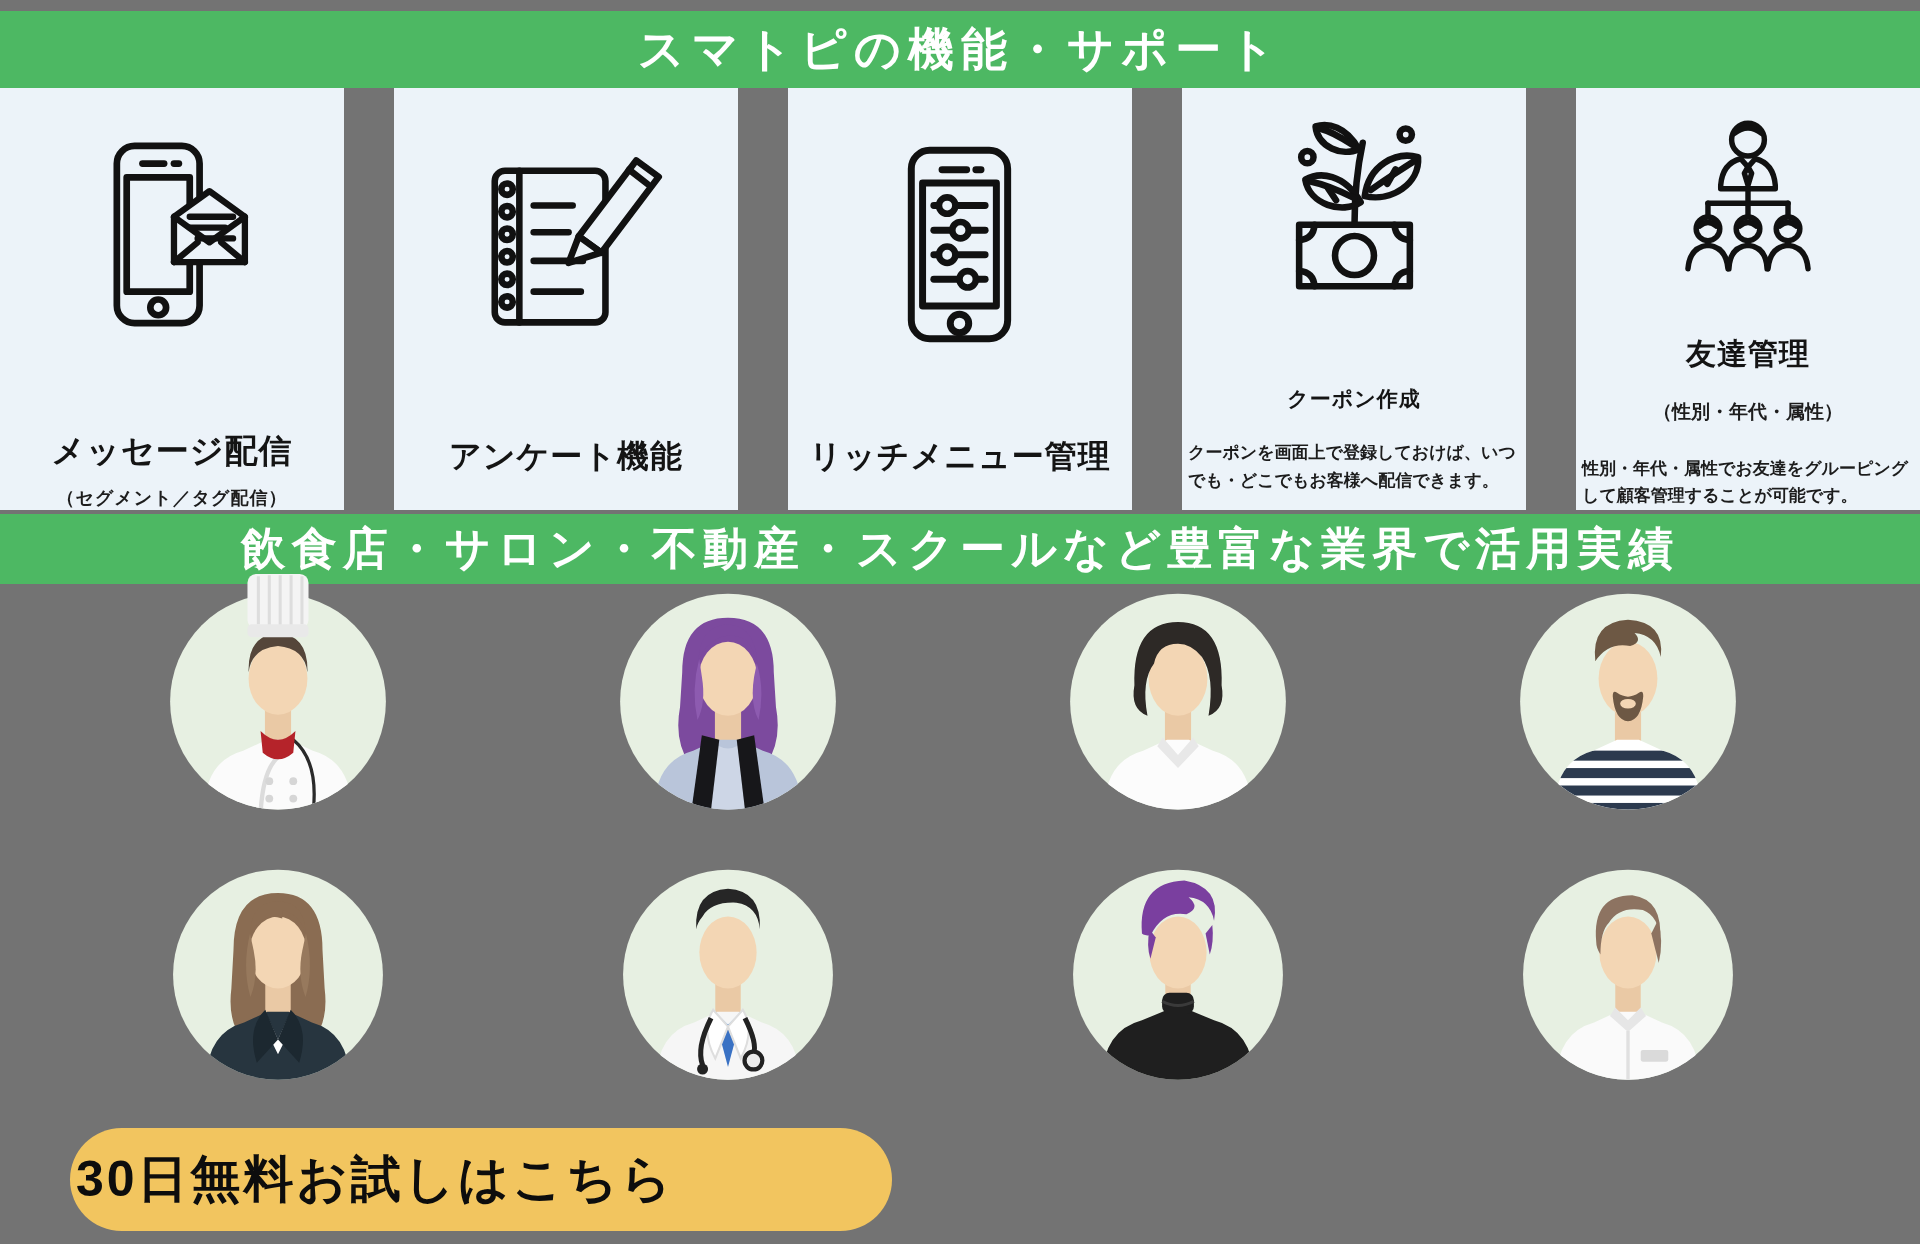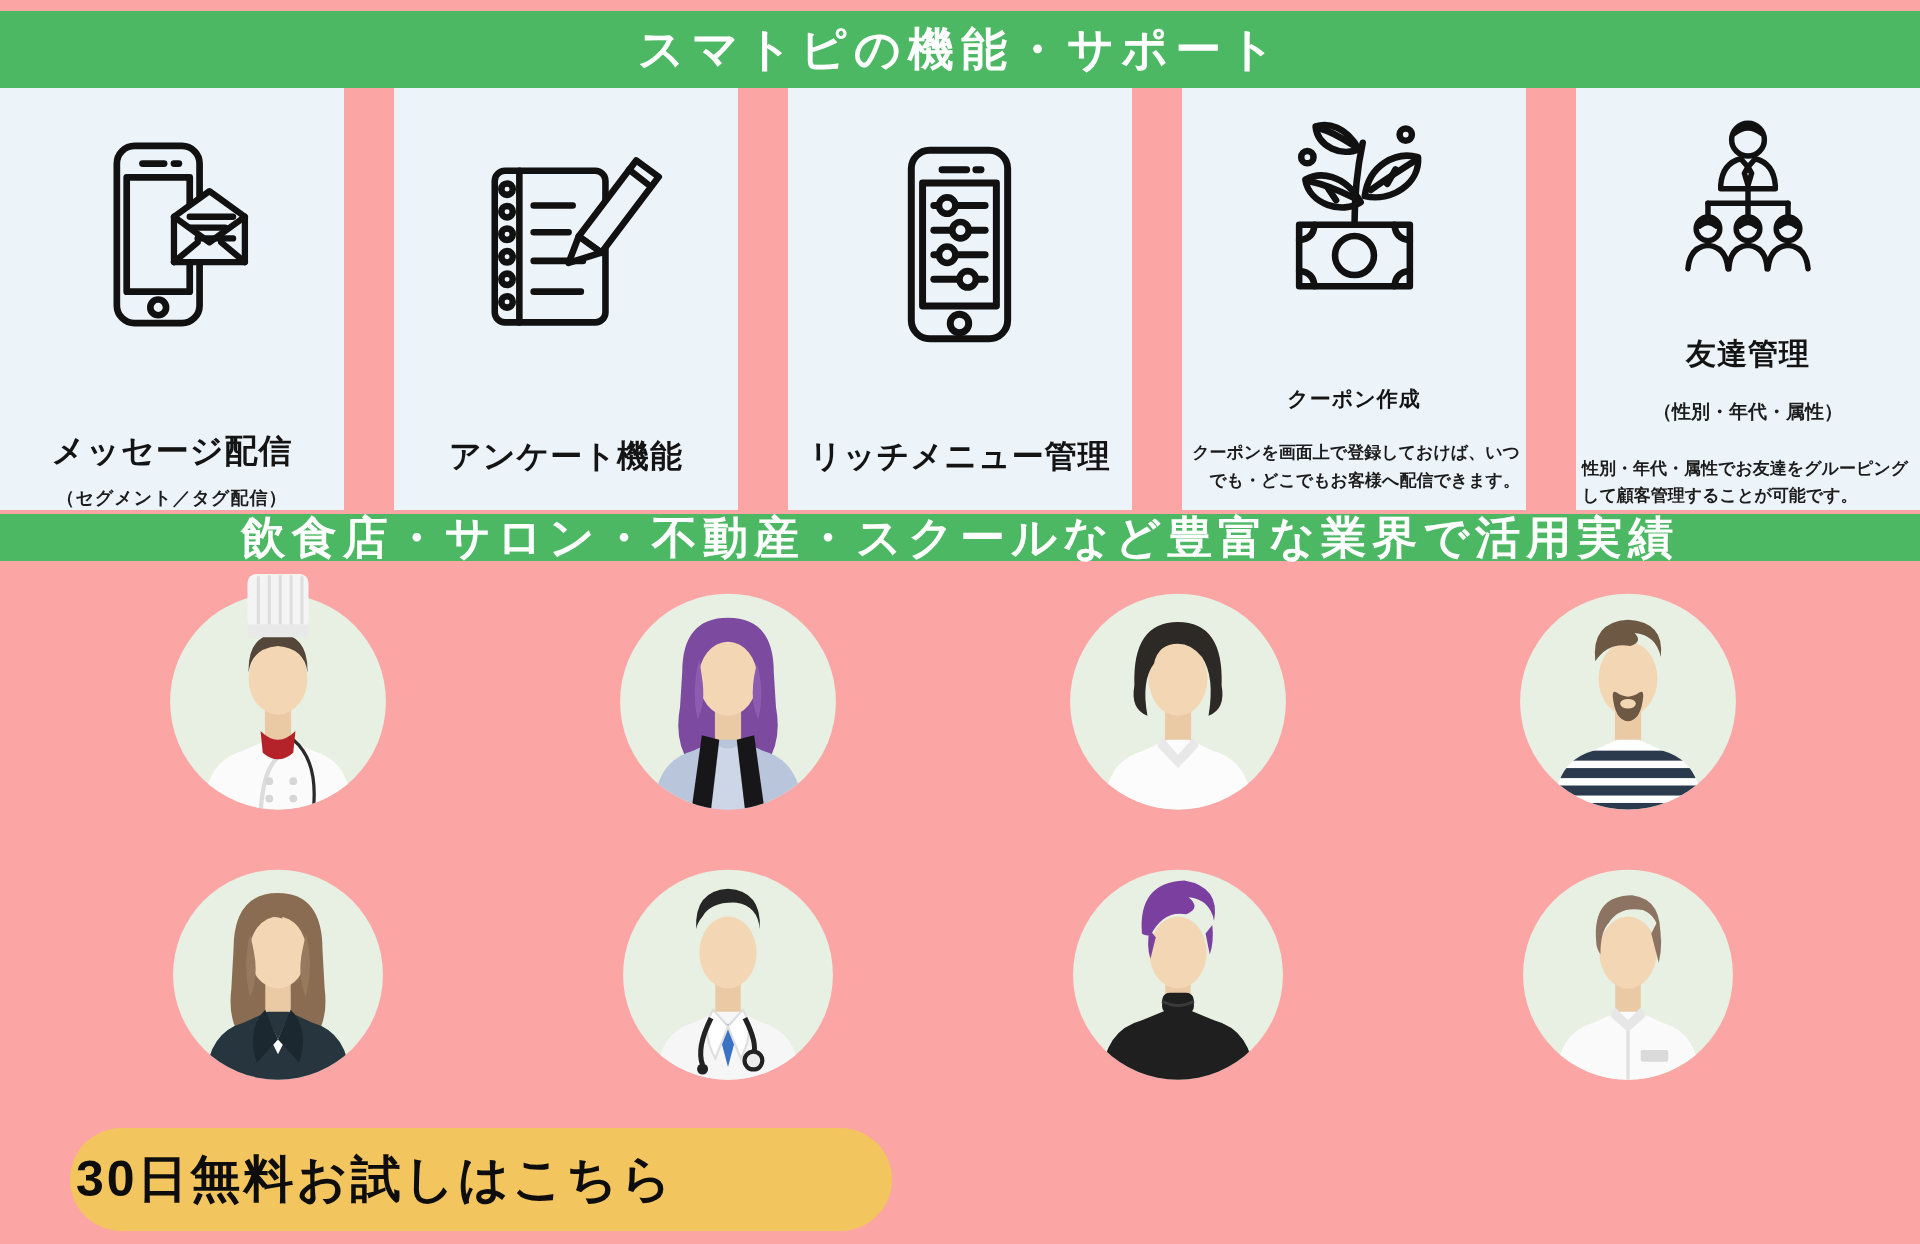--- a/index.html
+++ b/index.html
@@ -1,38 +1,38 @@
 <!DOCTYPE html>
 <html><head>
 <meta charset="utf-8">
 <style>
   html,body{margin:0;padding:0;background:#000;}
-  .stage{position:relative;width:1920px;height:1244px;background:#fca5a5;overflow:hidden;
+  .stage{position:relative;width:1920px;height:1244px;background:#737373;overflow:hidden;
          font-family:"Liberation Sans","DejaVu Sans",sans-serif;}
   .banner{position:absolute;left:0;width:1920px;background:#4db863;color:#ffffff;
           display:flex;align-items:center;justify-content:center;font-weight:700;}
   .banner-top{top:11px;height:77px;font-size:46px;letter-spacing:7px;}
-  .banner-mid{top:514px;height:47px;font-size:45px;letter-spacing:6px;}
+  .banner-mid{top:514px;height:70px;font-size:45px;letter-spacing:6px;}
   .cards{position:absolute;top:88px;left:0;width:1920px;height:422px;display:flex;gap:50px;}
   .card{flex:1 1 0;background:#ecf3f9;display:flex;flex-direction:column;align-items:center;overflow:hidden;}
   .f-icon{display:block;}
   .c1 .f-icon{width:212px;height:212px;margin-top:48px;}
   .c2 .f-icon,.c3 .f-icon{width:205px;height:205px;margin-top:54px;}
   .c4 .f-icon{width:205px;height:205px;margin-top:22px;}
   .c5 .f-icon{width:190px;height:190px;margin-top:28px;}
   .f-title{font-weight:700;color:#141414;letter-spacing:1px;white-space:nowrap;}
   .c1 .f-title{font-size:33px;margin-top:96px;}
   .c2 .f-title,.c3 .f-title{font-size:32px;margin-top:88px;}
   .c4 .f-title{font-size:21px;margin-top:70px;}
   .c5 .f-title{font-size:30px;margin-top:36px;}
   .f-sub{font-weight:700;color:#1d1d1d;}
   .c1 .f-sub{font-size:18px;margin-top:12px;letter-spacing:1px;}
   .c5 .f-sub{font-size:19px;margin-top:24px;}
   .f-desc{font-size:17px;line-height:1.62;color:#1c1c1c;font-weight:600;width:332px;}
-  .c4 .f-desc{margin-top:26px;text-align:right;}
+  .c4 .f-desc{margin-top:26px;text-align:left;}
   .c5 .f-desc{margin-top:30px;text-align:left;}
   .av{position:absolute;}
   .av-r1{width:218px;height:251px;}
   .av-r2{width:212px;height:244px;}
   .cta{position:absolute;top:1128px;height:103px;border:none;border-radius:52px;
        display:flex;align-items:center;justify-content:flex-start;
        font-family:"Liberation Sans","DejaVu Sans",sans-serif;
        font-size:50px;font-weight:700;color:#0d0d0d;letter-spacing:3px;cursor:pointer;}
   .cta-trial{left:70px;width:822px;background:#f2c55f;}
   .cta-consult{left:1003px;width:818px;background:#c9d2f1;}

